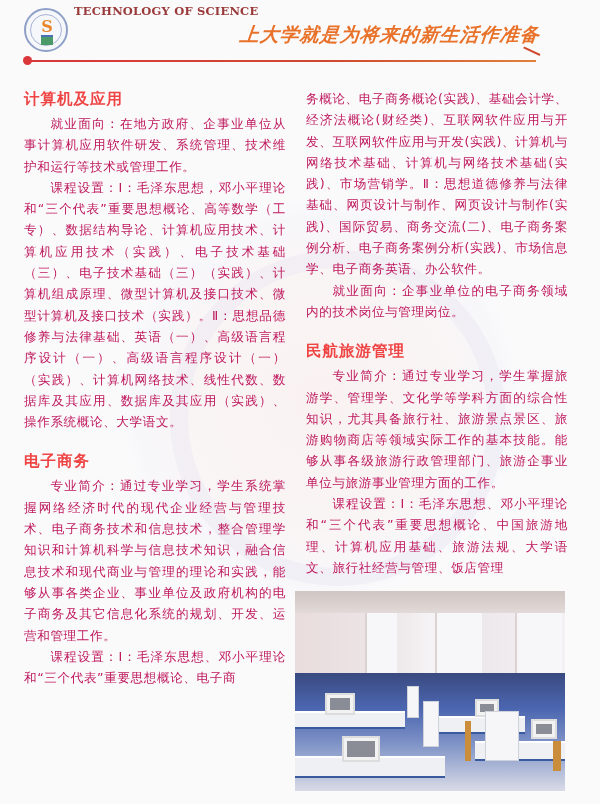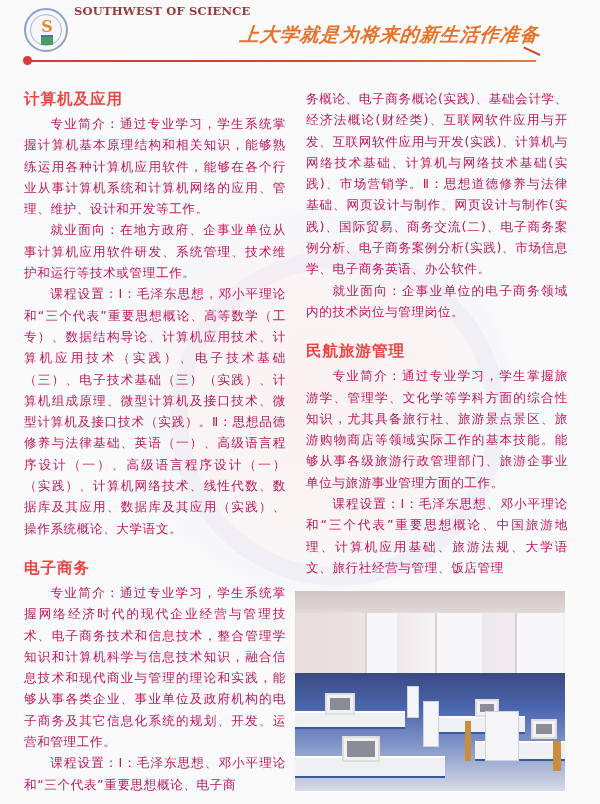--- a/index.html
+++ b/index.html
@@ -96,32 +96,31 @@
 <div class="watermark-ring"></div>
 
 <div class="header">
   <div class="logo">
     <div class="logo-inner">
       <div class="logo-s">S</div>
       <div class="logo-t"></div>
     </div>
   </div>
   <div class="univ-name">
-    <div>SOUTHWEST OF SCIENCE</div>
+    <div>TECHNOLOGY OF SCIENCE</div>
   </div>
   <div class="slogan">上大学就是为将来的新生活作准备</div>
   <div class="rule-dot"></div>
   <div class="rule"></div>
   <div class="rule-arrow"></div>
 </div>
 
 <div class="col col-left">
   <div>
     <h2 class="section-title">计算机及应用</h2>
-    <p class="para">专业简介：通过专业学习，学生系统掌握计算机基本原理结构和相关知识，能够熟练运用各种计算机应用软件，能够在各个行业从事计算机系统和计算机网络的应用、管理、维护、设计和开发等工作。</p>
     <p class="para">就业面向：在地方政府、企事业单位从事计算机应用软件研发、系统管理、技术维护和运行等技术或管理工作。</p>
     <p class="para">课程设置：Ⅰ：毛泽东思想，邓小平理论和“三个代表”重要思想概论、高等数学（工专）、数据结构导论、计算机应用技术、计算机应用技术（实践）、电子技术基础（三）、电子技术基础（三）（实践）、计算机组成原理、微型计算机及接口技术、微型计算机及接口技术（实践）。Ⅱ：思想品德修养与法律基础、英语（一）、高级语言程序设计（一）、高级语言程序设计（一）（实践）、计算机网络技术、线性代数、数据库及其应用、数据库及其应用（实践）、操作系统概论、大学语文。</p>
   </div>
   <div class="gap"></div>
   <div>
     <h2 class="section-title">电子商务</h2>
     <p class="para">专业简介：通过专业学习，学生系统掌握网络经济时代的现代企业经营与管理技术、电子商务技术和信息技术，整合管理学知识和计算机科学与信息技术知识，融合信息技术和现代商业与管理的理论和实践，能够从事各类企业、事业单位及政府机构的电子商务及其它信息化系统的规划、开发、运营和管理工作。</p>
     <p class="para">课程设置：Ⅰ：毛泽东思想、邓小平理论和“三个代表”重要思想概论、电子商</p>
   </div>
 </div>

